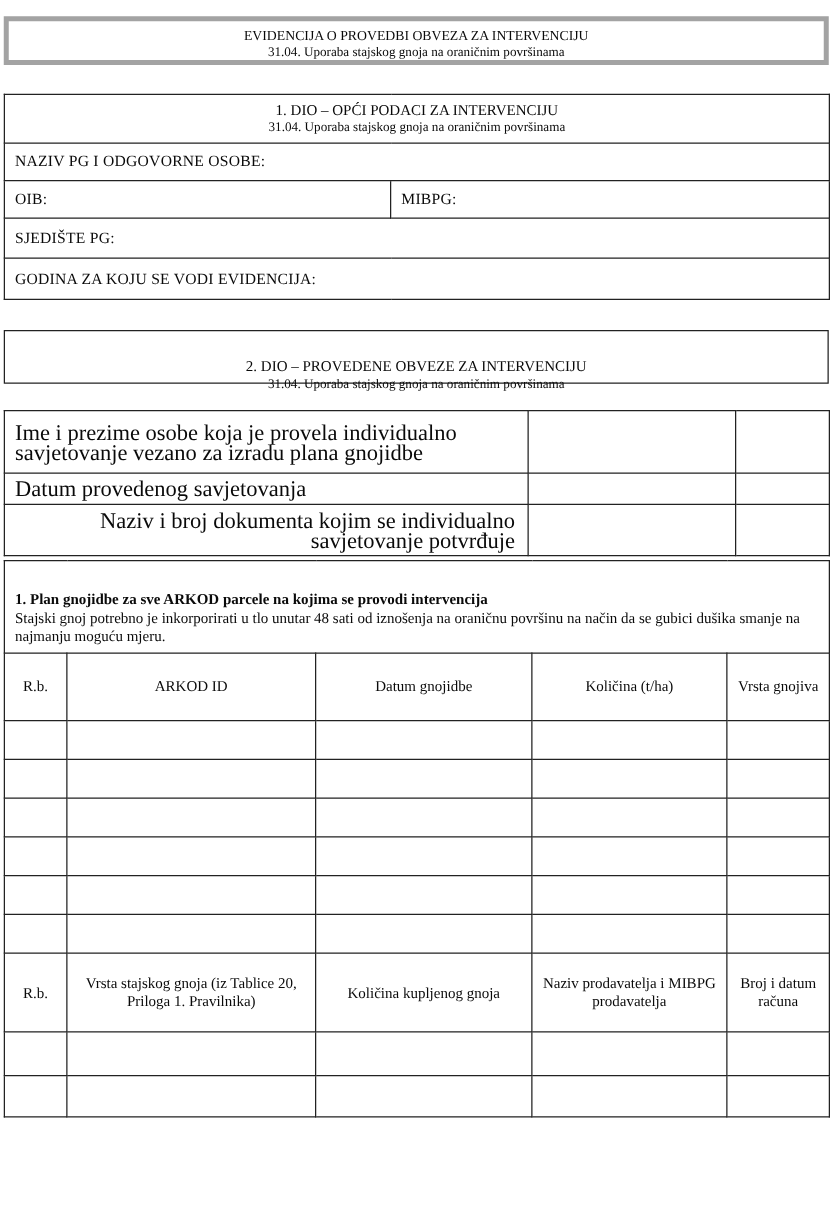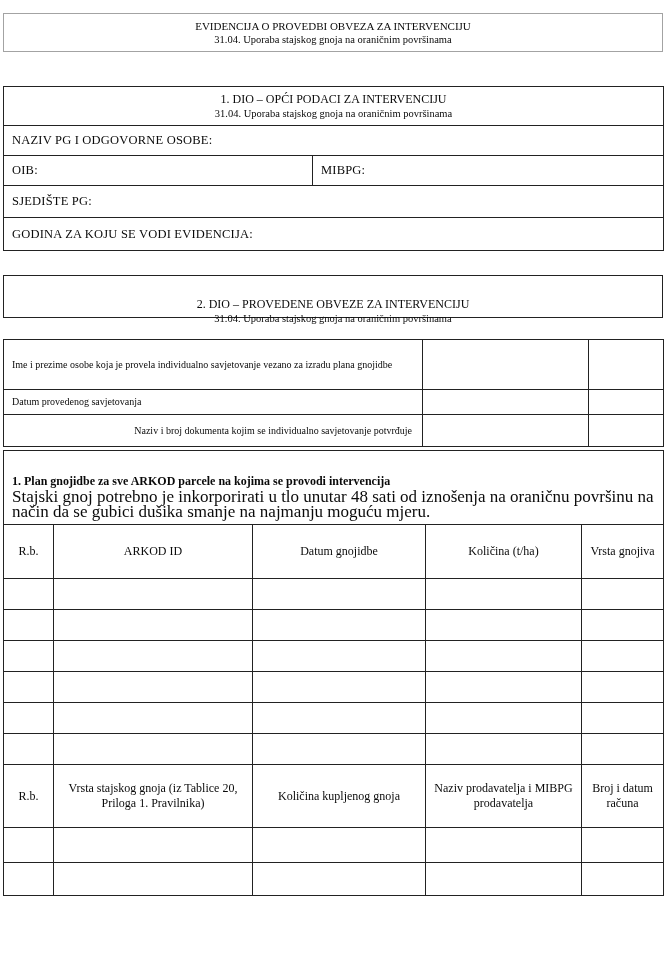--- a/index.html
+++ b/index.html
@@ -4,43 +4,43 @@
 <style>
   html,body{margin:0;padding:0;background:#fff;}
   .page{
     width:665px;height:966px;box-sizing:border-box;
     background:#fff;color:#0a0a0a;
     font-family:"Liberation Serif","DejaVu Serif",serif;
     padding:8px 2px 0 3px;position:relative;overflow:hidden;
   }
   .doc-title{text-align:center;font-weight:bold;font-size:15px;line-height:17px;margin:0 0 5px 0;}
   .doc-title div{white-space:nowrap;}
-  .boxA{border:1px solid #a3a3a3;text-align:center;padding:5px 4px;margin:0 0 34px 0;box-sizing:border-box;height:39px;}
+  .boxA{border:4px solid #a3a3a3;text-align:center;padding:5px 4px;margin:0 0 23px 0;box-sizing:border-box;height:39px;}
   .boxA .l1{font-size:11px;line-height:14px;}
   .boxA .l2{font-size:10.5px;line-height:13px;}
   table{border-collapse:collapse;table-layout:fixed;width:660px;}
   td{border:1px solid #222;padding:0;vertical-align:middle;box-sizing:border-box;}
   .sec-head{text-align:center;padding:4px 2px;}
   .sec-head .l1{font-size:12px;line-height:16px;}
   .sec-head .l2{font-size:10.5px;line-height:14px;}
   .fld{font-size:12.5px;padding:4px 8px;letter-spacing:.2px;}
   .tblB tr.r30 td{height:30px;}
   .tblB tr.r32 td{height:32px;}
   .tblB tr.r33 td{height:33px;}
   .boxC{border:1px solid #222;text-align:center;padding:20px 4px;margin:24px 0 21px 0;box-sizing:border-box;height:43px;}
   .boxC .l1{font-size:12px;line-height:16px;}
   .boxC .l2{font-size:10.5px;line-height:14px;}
-  .tblD td.lbl{font-size:10px;padding:4px 10px 4px 8px;line-height:16px;}
+  .tblD td.lbl{font-size:18px;padding:4px 10px 4px 8px;line-height:16px;}
   .tblD tr.r50 td{height:50px;}
   .tblD tr.r33 td{height:20px;}
   .tblD tr.r32 td{height:32px;text-align:right;}
   .tblE{margin-top:3px;}
   .tblE .intro{padding:4px 8px 5px 8px;vertical-align:top;}
   .tblE .intro .lead{font-weight:bold;font-size:12px;line-height:16px;margin-top:18px;}
-  .tblE .intro .txt{font-size:17px;line-height:15px;}
+  .tblE .intro .txt{font-size:12px;line-height:15px;}
   .tblE .hdr td{text-align:center;font-size:12px;line-height:15px;padding:2px 4px;}
   .tblE tr.h54 td{height:54px;}
   .tblE tr.h63 td{height:63px;}
   .tblE tr.e31 td{height:31px;}
   .tblE tr.e35 td{height:35px;}
   .tblE tr.e33 td{height:33px;}
 </style>
 </head>
 <body>
 

